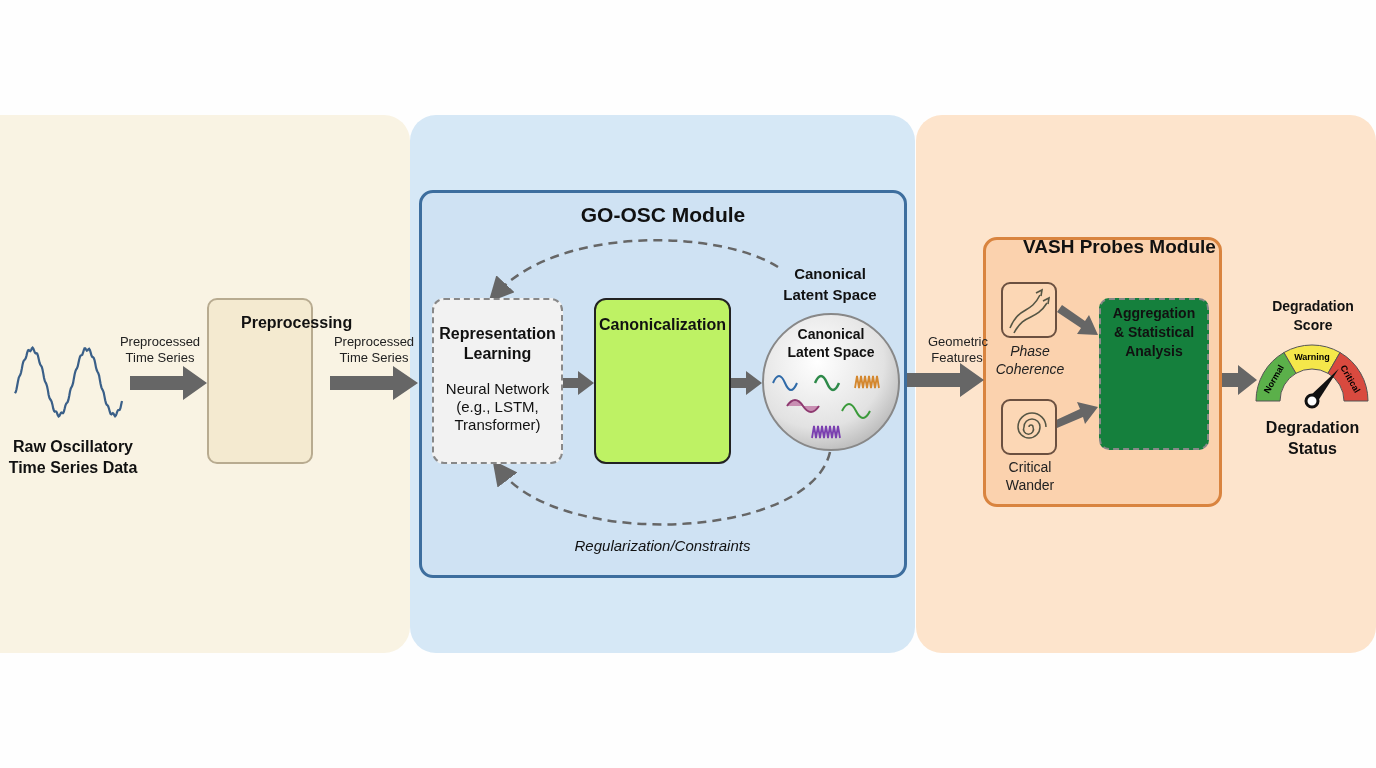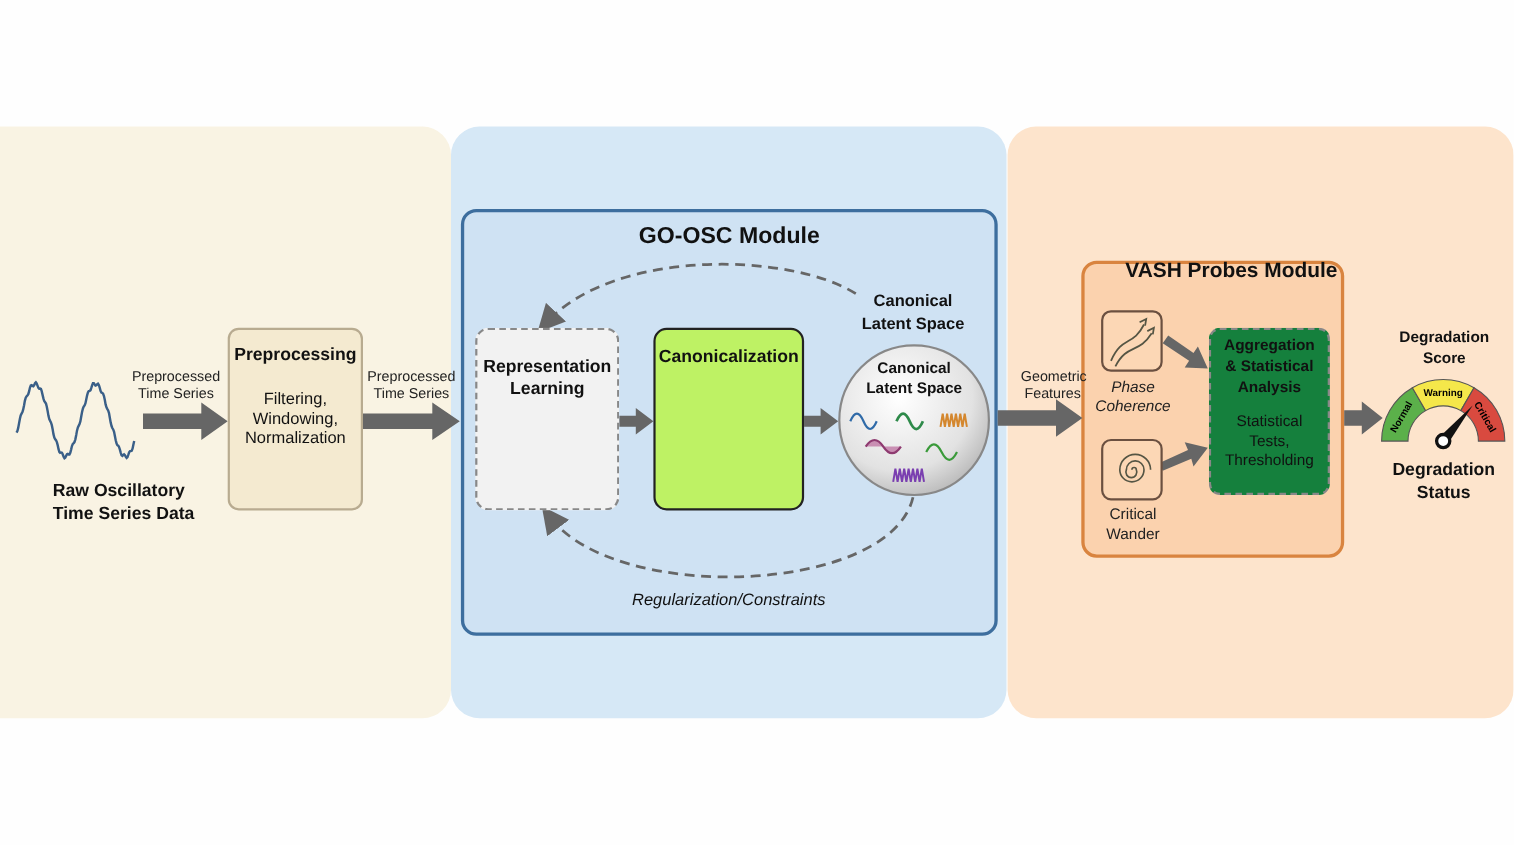--- a/index.html
+++ b/index.html
@@ -78,51 +78,51 @@
       <text x="1273.8948822334846" y="382" font-size="9" font-weight="bold" text-anchor="middle" font-family="Liberation Sans, sans-serif" transform="rotate(-60.00000000000003 1273.8948822334846 379)">Normal</text>
       <path d="M1284,352.5025773880715 A56,56 0 0 1 1340,352.5025773880714 L1328,373.28718707889794 A32,32 0 0 0 1296,373.28718707889794 Z" fill="#f5e74a" stroke="#555" stroke-width="1"></path>
       <text x="1312" y="360" font-size="9" font-weight="bold" text-anchor="middle" font-family="Liberation Sans, sans-serif" transform="rotate(-1.4210854715202004e-14 1312 357)">Warning</text>
       <path d="M1340,352.5025773880714 A56,56 0 0 1 1368,401 L1344,401 A32,32 0 0 0 1328,373.28718707889794 Z" fill="#d94a3f" stroke="#555" stroke-width="1"></path>
       <text x="1350.1051177665154" y="382" font-size="9" font-weight="bold" text-anchor="middle" font-family="Liberation Sans, sans-serif" transform="rotate(60 1350.1051177665154 379)">Critical</text>
       <polygon points="1308.1474337861212,397.81288005125657 1338.771807569445,368.63844380341686 1315.8525662138788,404.18711994874343" fill="#111"></polygon>
       <circle cx="1312" cy="401" r="6" fill="#fff" stroke="#111" stroke-width="3"></circle>
     </g>
 </svg>
 
-<div class="abs ttl" style="left:0;top:436px;width:146px;text-align:left;font-size:16px;line-height:21px;padding-left:48px;">
+<div class="abs ttl" style="left:0;top:436px;width:146px;text-align:center;font-size:16px;line-height:21px;">
   <div>Raw Oscillatory</div>
   <div>Time Series Data</div>
 </div>
 
 <div class="lbl" style="left:110px;top:334px;width:100px;">
   <div>Preprocessed</div>
     <div>Time Series</div>
 </div>
 <div class="lbl" style="left:324px;top:334px;width:100px;">
   <div>Preprocessed</div>
     <div>Time Series</div>
 </div>
 <div class="lbl" style="left:908px;top:334px;width:58px;padding-left:20px;">
   <div>Geometric</div>
     <div>Features</div>
 </div>
 
-<div class="box" style="left:207px;top:298px;width:123px;height:166px;border:2px solid #b8ab90;border-radius:10px;background:#f4ead0;padding-top:14px;">
+<div class="box" style="left:207px;top:298px;width:106px;height:166px;border:2px solid #b8ab90;border-radius:10px;background:#f4ead0;padding-top:14px;padding-left:32px;">
   <div class="ttl" style="font-size:16px;">Preprocessing</div>
-  <div class="txt" style="margin-top:22px;">
-    <div>Filtering,</div>
-    <div>Windowing,</div>
-    <div>Normalization</div>
-  </div>
 </div>
 
 <div class="box" style="left:432px;top:298px;width:131px;height:166px;border:2px dashed #888;border-radius:12px;background:#f2f2f2;padding-top:24px;">
   <div class="ttl" style="font-size:16px;line-height:20px;">
     <div>Representation</div>
     <div>Learning</div>
+  </div>
+  <div class="txt" style="margin-top:16px;">
+    <div>Neural Network</div>
+    <div>(e.g., LSTM,</div>
+    <div>Transformer)</div>
   </div>
 </div>
 
 <div class="box" style="left:594px;top:298px;width:137px;height:166px;border:2px solid #222;border-radius:12px;background:#bef264;padding-top:16px;">
   <div class="ttl" style="font-size:16px;">Canonicalization</div>
 </div>
 
 <div class="abs ttl" style="left:773px;top:325px;width:116px;text-align:center;font-size:14px;line-height:18px;">
   <div>Canonical</div>
   <div>Latent Space</div>
@@ -141,25 +141,20 @@
   <div>Critical</div>
     <div>Wander</div>
 </div>
 
 <div class="box" style="left:1099px;top:298px;width:110px;height:152px;border:2px dashed #888;border-radius:10px;background:#15803d;padding-top:4px;">
   <div class="ttl" style="font-size:14px;line-height:19px;">
     <div>Aggregation</div>
     <div>&amp; Statistical</div>
     <div>Analysis</div>
   </div>
-  <div style="margin-top:12px;font-size:14px;line-height:18px;">
-    <div>Statistical</div>
-    <div>Tests,</div>
-    <div>Thresholding</div>
-  </div>
 </div>
 
 <div class="abs ttl" style="left:1250px;top:297px;width:126px;text-align:center;font-size:14px;line-height:19px;">
   <div>Degradation</div>
   <div>Score</div>
 </div>
 <div class="abs ttl" style="left:1245px;top:417px;width:135px;text-align:center;font-size:16px;line-height:21px;">
   <div>Degradation</div>
   <div>Status</div>
 </div>

